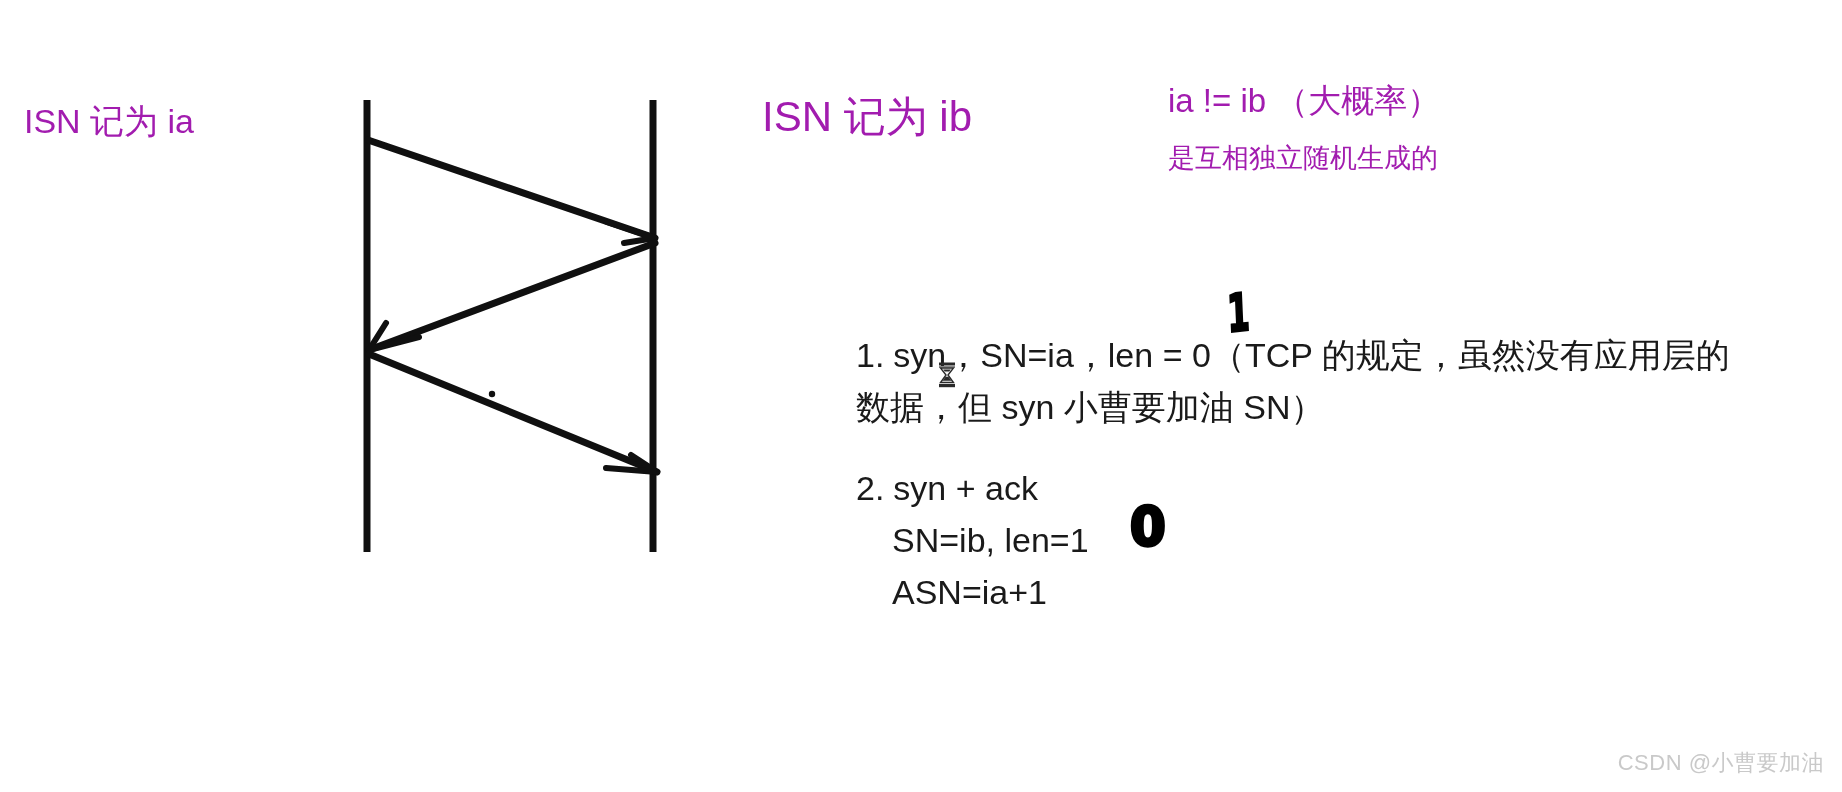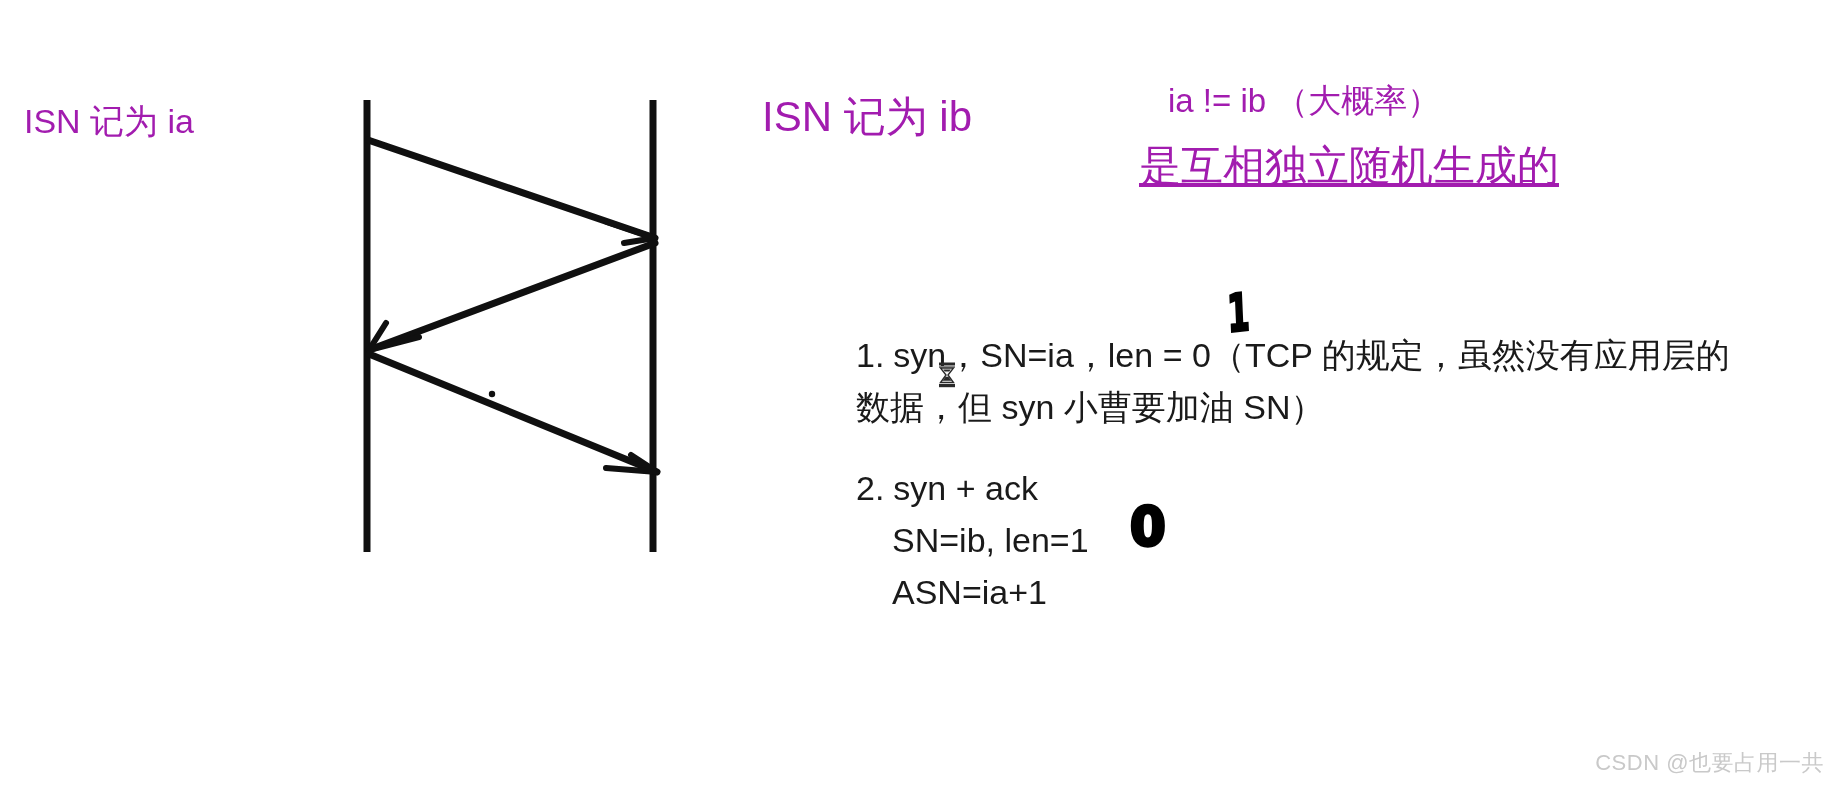--- a/index.html
+++ b/index.html
@@ -51,24 +51,23 @@
     top: 96px;
     font-size: 42px;
   }
 
   #note-ia-ne-ib {
     left: 1168px;
     top: 84px;
     font-size: 33px;
   }
   #note-independent {
-    left: 1139px;
+    left: 1168px;
     top: 145px;
-    font-size: 42px;
-    text-decoration: underline;
+    font-size: 27px;
   }
 
   
   #protocol-list {
     position: absolute;
     left: 856px;
     top: 300px;
     width: 980px;
     font-size: 34px;
     line-height: 52px;
@@ -185,15 +184,15 @@
 
   <svg id="cursor-hourglass" viewBox="0 0 18 26" xmlns="http://www.w3.org/2000/svg">
     <rect x="1" y="0.5" width="16" height="3" fill="#2a2a2a"></rect>
     <rect x="1" y="4" width="16" height="1.6" fill="#8a8a8a"></rect>
     <path d="M 2.5 6 L 15.5 6 L 10 13 L 15.5 20.5 L 2.5 20.5 L 8 13 Z" fill="#f2f2f2" stroke="#2a2a2a" stroke-width="1.4"></path>
     <path d="M 4.5 18.8 L 13.5 18.8 L 10.4 14.8 L 7.6 14.8 Z" fill="#2a2a2a"></path>
     <path d="M 5.2 7.4 L 12.8 7.4 L 11.2 9.4 L 6.8 9.4 Z" fill="#2a2a2a"></path>
     <rect x="1" y="22" width="16" height="3.2" fill="#2a2a2a"></rect>
   </svg>
 
-  <div id="watermark">CSDN @也要占用一共</div>
+  <div id="watermark">CSDN @小曹要加油</div>
 
 </div>
 
 </body></html>

